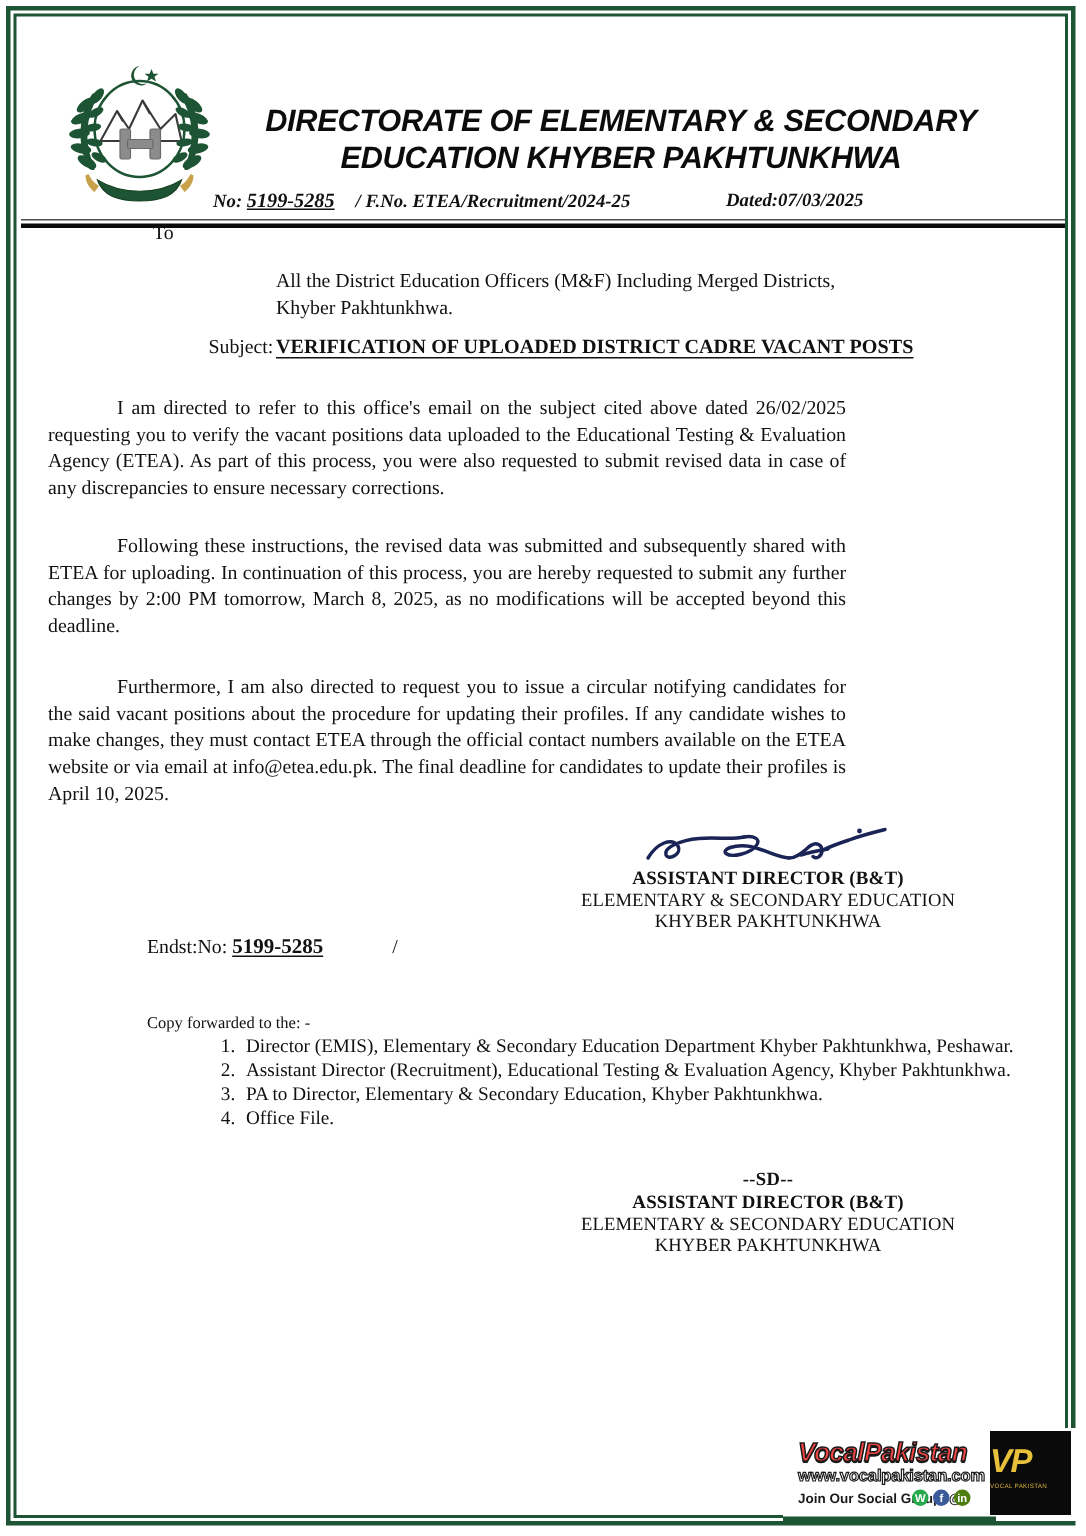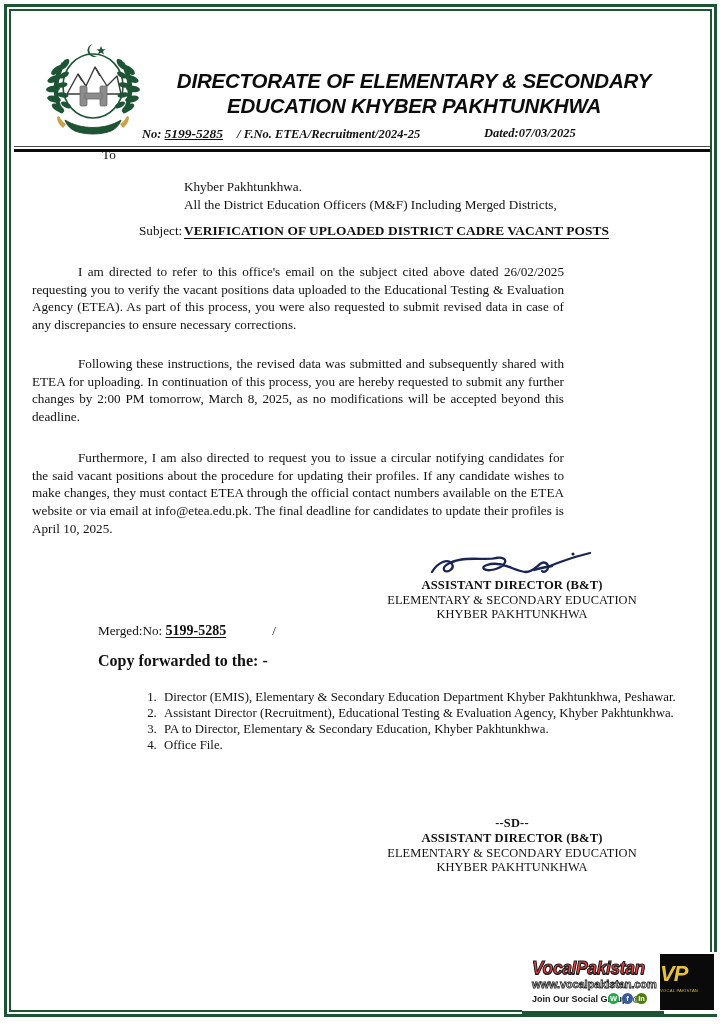--- a/index.html
+++ b/index.html
@@ -205,23 +205,22 @@
     font-size: 14px;
     text-decoration: underline;
     text-underline-offset: 2px;
     padding-right: 46px;
   }
   .endst .slash { font-weight: normal; }
 
   .copy-label {
     position: absolute;
     left: 84px;
-    top: 506px;
-    font-size: 16px;
-    font-weight: bold;
+    top: 528px;
+    font-size: 11px;
   }
 
   .copy-list {
     position: absolute;
     left: 104px;
     top: 528px;
     width: 522px;
     margin: 16px;
     padding: 0 0 0 26px;
     font-size: 12.8px;
@@ -231,21 +230,21 @@
     text-align: justify;
     text-justify: inter-word;
     margin-bottom: 0.5px;
     padding-left: 4px;
   }
 
   
   .sig-block-2 {
     position: absolute;
     left: 300px;
-    top: 670px;
+    top: 633px;
     width: 396px;
     text-align: center;
   }
   .sd-mark {
     font-weight: bold;
     font-size: 12.4px;
     line-height: 15px;
     letter-spacing: 0.2px;
   }
 
@@ -438,22 +437,22 @@
 
       <div class="rule-thin"></div>
       <div class="rule-thick"></div>
     </div>
 
     <div class="body-area">
 
       <div class="to-label">To</div>
 
       <div class="addressee">
+        <span>All the District Education Officers (M&amp;F) Including Merged Districts,</span>
         <span>Khyber Pakhtunkhwa.</span>
-        <span>All the District Education Officers (M&amp;F) Including Merged Districts,</span>
       </div>
 
       <div class="subject-row">
         <span class="subject-label">Subject:</span>
         <span class="subject-text">VERIFICATION OF UPLOADED DISTRICT CADRE VACANT POSTS</span>
       </div>
 
       <p class="para p1">I am directed to refer to this office's email on the subject cited above dated 26/02/2025 requesting you to verify the vacant positions data uploaded to the Educational Testing &amp; Evaluation Agency (ETEA). As part of this process, you were also requested to submit revised data in case of any discrepancies to ensure necessary corrections.</p>
       <p class="para p2">Following these instructions, the revised data was submitted and subsequently shared with ETEA for uploading. In continuation of this process, you are hereby requested to submit any further changes by 2:00 PM tomorrow, March 8, 2025, as no modifications will be accepted beyond this deadline.</p>
       <p class="para p3">Furthermore, I am also directed to request you to issue a circular notifying candidates for the said vacant positions about the procedure for updating their profiles. If any candidate wishes to make changes, they must contact ETEA through the official contact numbers available on the ETEA website or via email at info@etea.edu.pk. The final deadline for candidates to update their profiles is April 10, 2025.</p>
@@ -470,21 +469,21 @@
             </g>
             <circle cx="151" cy="4" r="1.6" fill="#1a2456"></circle>
           </svg>
         </div>
         <div class="sig-name">ASSISTANT DIRECTOR (B&amp;T)</div>
         <div class="sig-line">ELEMENTARY &amp; SECONDARY EDUCATION</div>
         <div class="sig-line">KHYBER PAKHTUNKHWA</div>
       </div>
 
       <div class="endst">
-        <span>Merged:No:</span>
+        <span>Endst:No:</span>
         <span class="endst-no">5199-5285</span><span class="slash">/</span>
       </div>
 
       <div class="copy-label">Copy forwarded to the: -</div>
 
       <ol class="copy-list">
         <li>Director (EMIS), Elementary &amp; Secondary Education Department Khyber Pakhtunkhwa, Peshawar.</li>
         <li>Assistant Director (Recruitment), Educational Testing &amp; Evaluation Agency, Khyber Pakhtunkhwa.</li>
         <li>PA to Director, Elementary &amp; Secondary Education, Khyber Pakhtunkhwa.</li>
         <li>Office File.</li>

